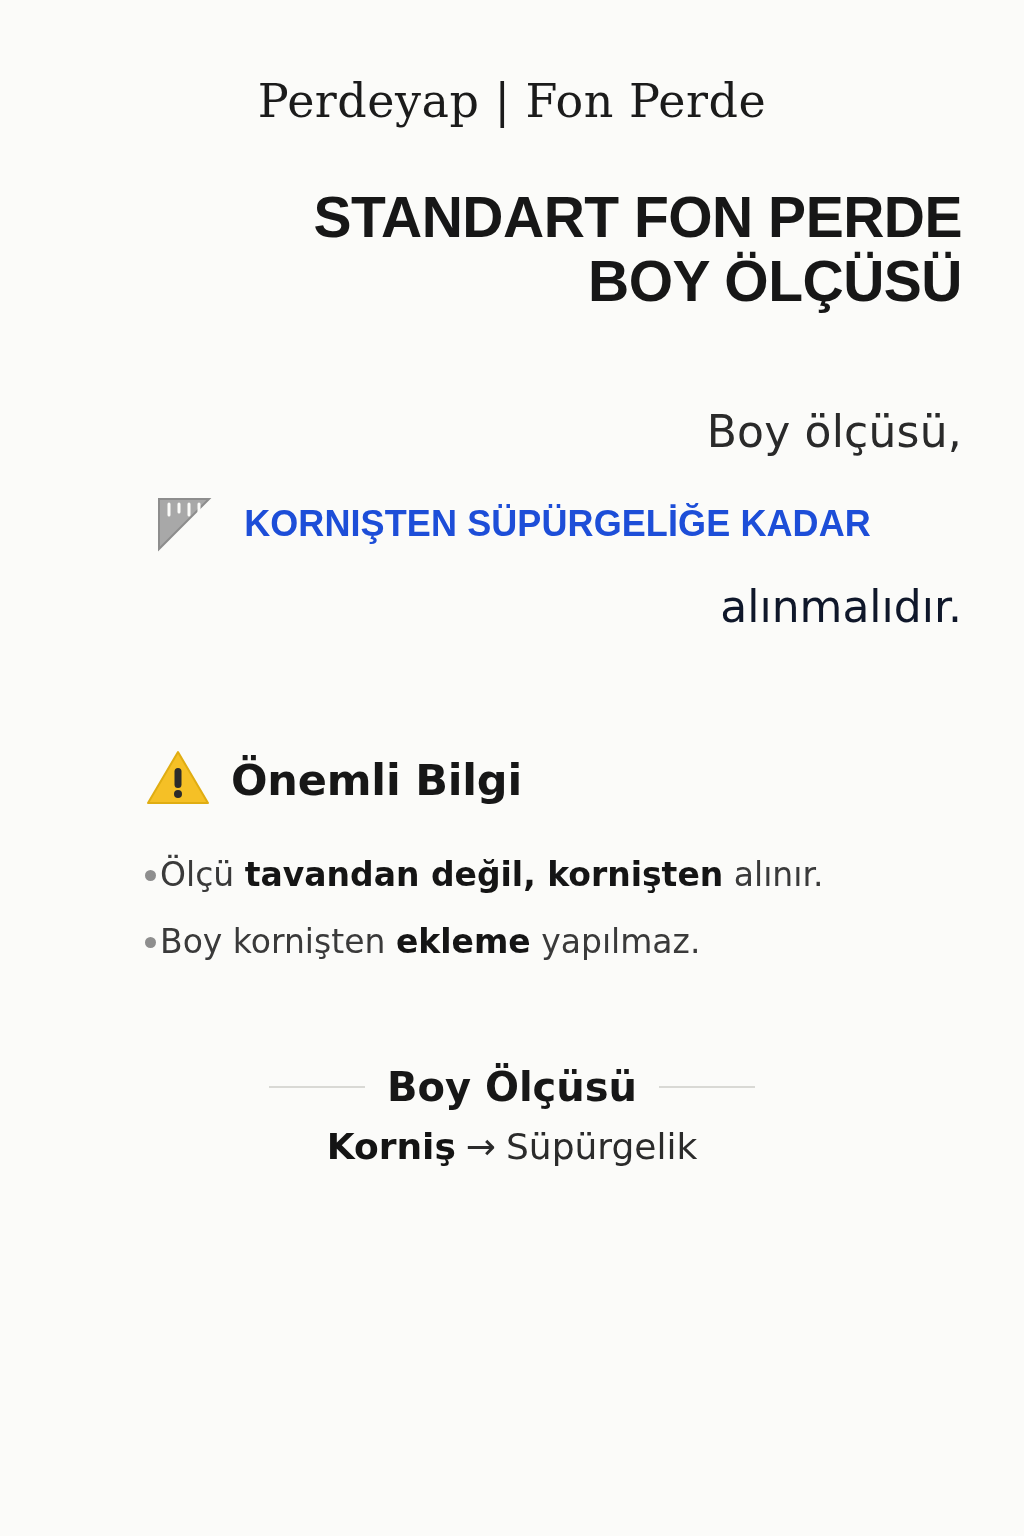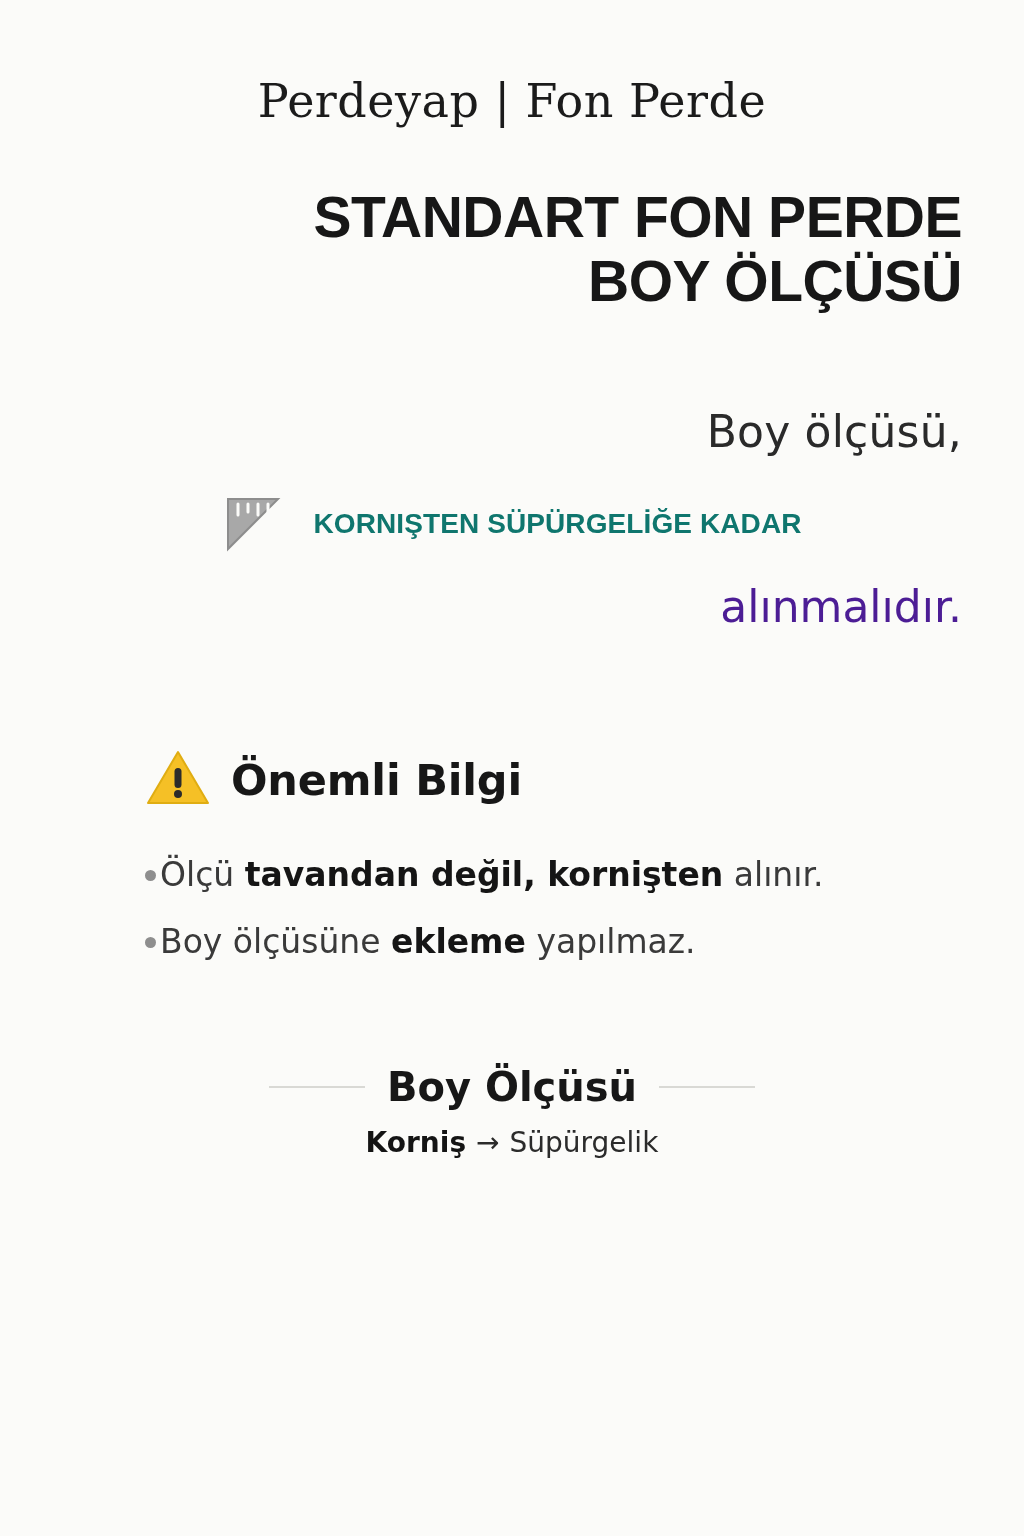--- a/index.html
+++ b/index.html
@@ -77,30 +77,30 @@
     justify-content: center;
     gap: 22px;
   }
   .ruler-icon {
     flex: 0 0 auto;
     display: block;
   }
   .lead-emph {
     font-family: "Liberation Sans", sans-serif;
     font-weight: bold;
-    font-size: 28px;
+    font-size: 36px;
     letter-spacing: 0.1px;
-    color: #0f766e;
+    color: #1d4ed8;
     white-space: nowrap;
     margin-left: 7px;
   }
   .lead-line-3 {
     margin-top: 24px;
     font-size: 44px;
-    color: #4c1d95;
+    color: #0f172a;
   }
 
   .rule-long {
     width: 790px;
     height: 2px;
     background: #e6e6e2;
     margin: 62px auto 0 auto;
   }
 
   
@@ -170,21 +170,21 @@
     background: #d9d9d5;
   }
   .summary-title {
     font-weight: bold;
     font-size: 40px;
     color: #171717;
     white-space: nowrap;
   }
   .summary-flow {
     margin-top: 16px;
-    font-size: 28px;
+    font-size: 36px;
     color: #2b2b2b;
     white-space: nowrap;
   }
   .summary-flow .strong {
     font-weight: bold;
     color: #141414;
   }
   .summary-flow .arrow {
     padding: 0 10px;
     color: #2b2b2b;
@@ -240,21 +240,21 @@
       <span class="notice-title">Önemli Bilgi</span>
     </div>
 
     <ul class="bullets">
       <li>
         <span class="dot"></span>
         <span><span>Ölçü </span><b>tavandan değil, kornişten</b><span> alınır.</span></span>
       </li>
       <li>
         <span class="dot"></span>
-        <span><span>Boy ölçüsüne </span><b>ekleme</b><span> yapılmaz.</span></span>
+        <span><span>Boy kornişten </span><b>ekleme</b><span> yapılmaz.</span></span>
       </li>
     </ul>
   </div>
 
   <div class="summary">
     <div class="summary-head">
       <span class="summary-dash"></span>
       <span class="summary-title">Boy Ölçüsü</span>
       <span class="summary-dash"></span>
     </div>

